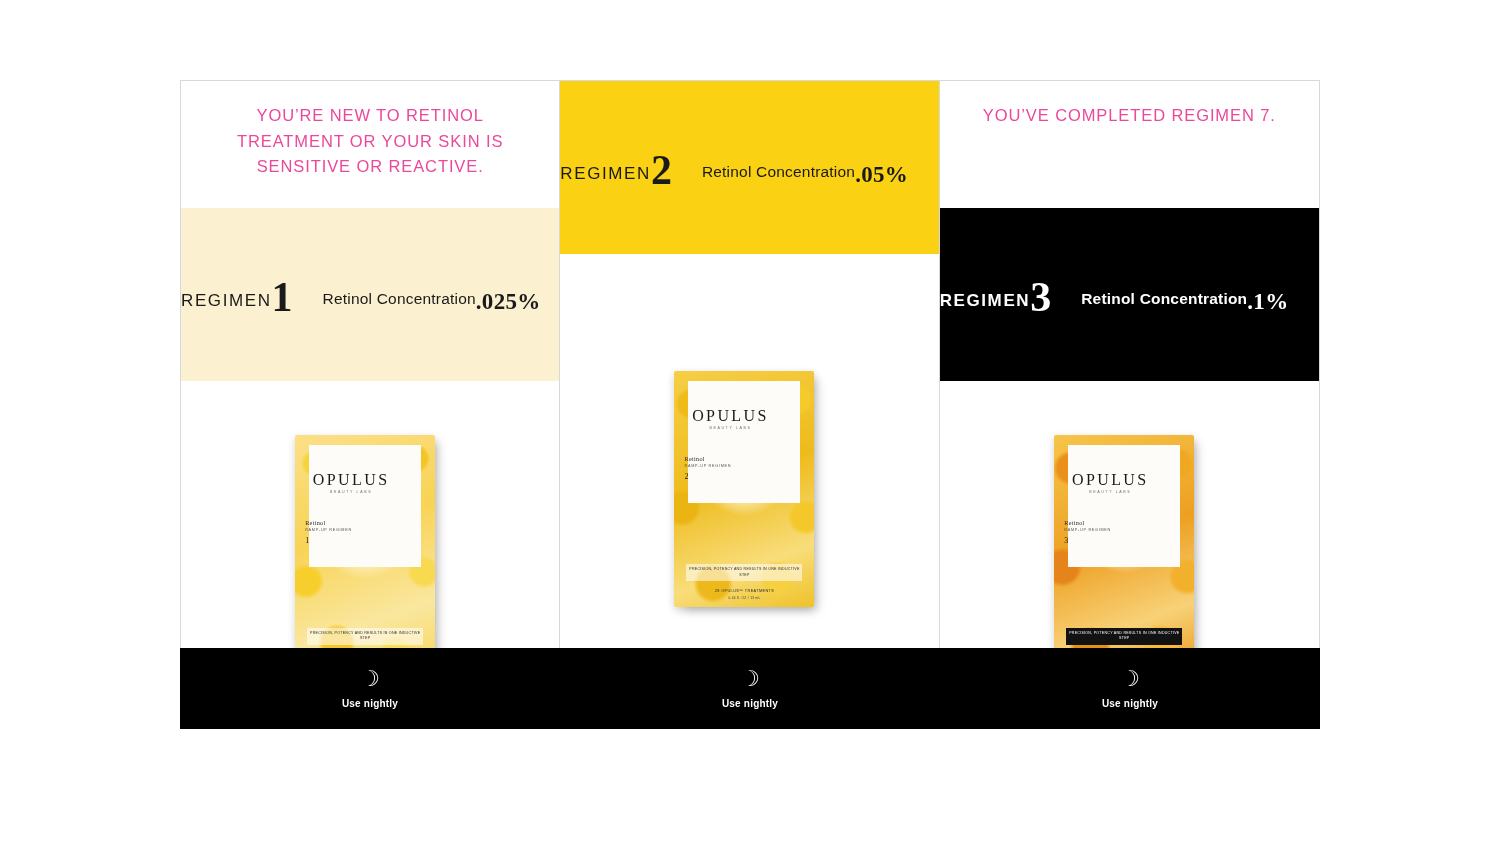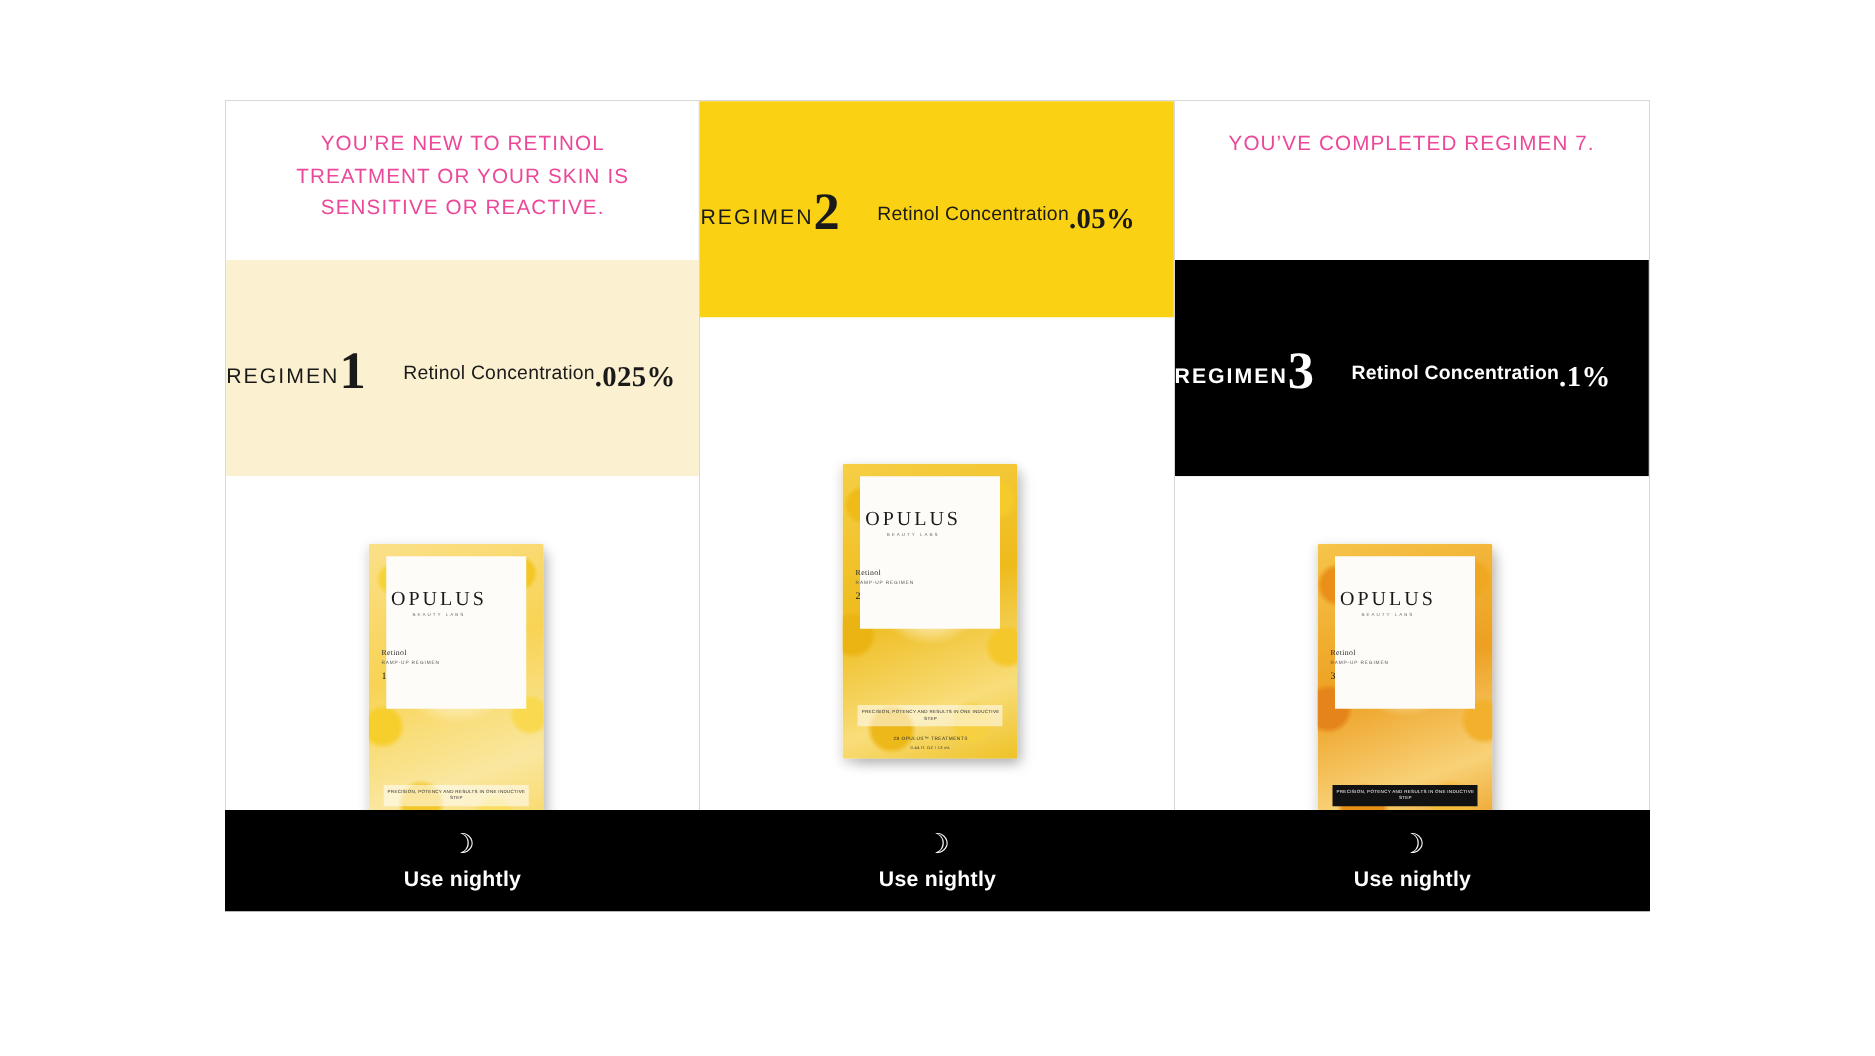--- a/index.html
+++ b/index.html
@@ -306,21 +306,21 @@
     color: #ffffff;
   }
   .moon-icon {
     font-size: 22px;
     line-height: 1;
     margin-bottom: 8px;
     color: #ffffff;
   }
   .usage-label {
     font-family: "Liberation Sans", sans-serif;
-    font-size: 17px;
+    font-size: 10px;
     font-weight: 700;
     letter-spacing: 0.2px;
     color: #ffffff;
   }
 </style>
 </head>
 <body>
 
 <div class="page">
 

